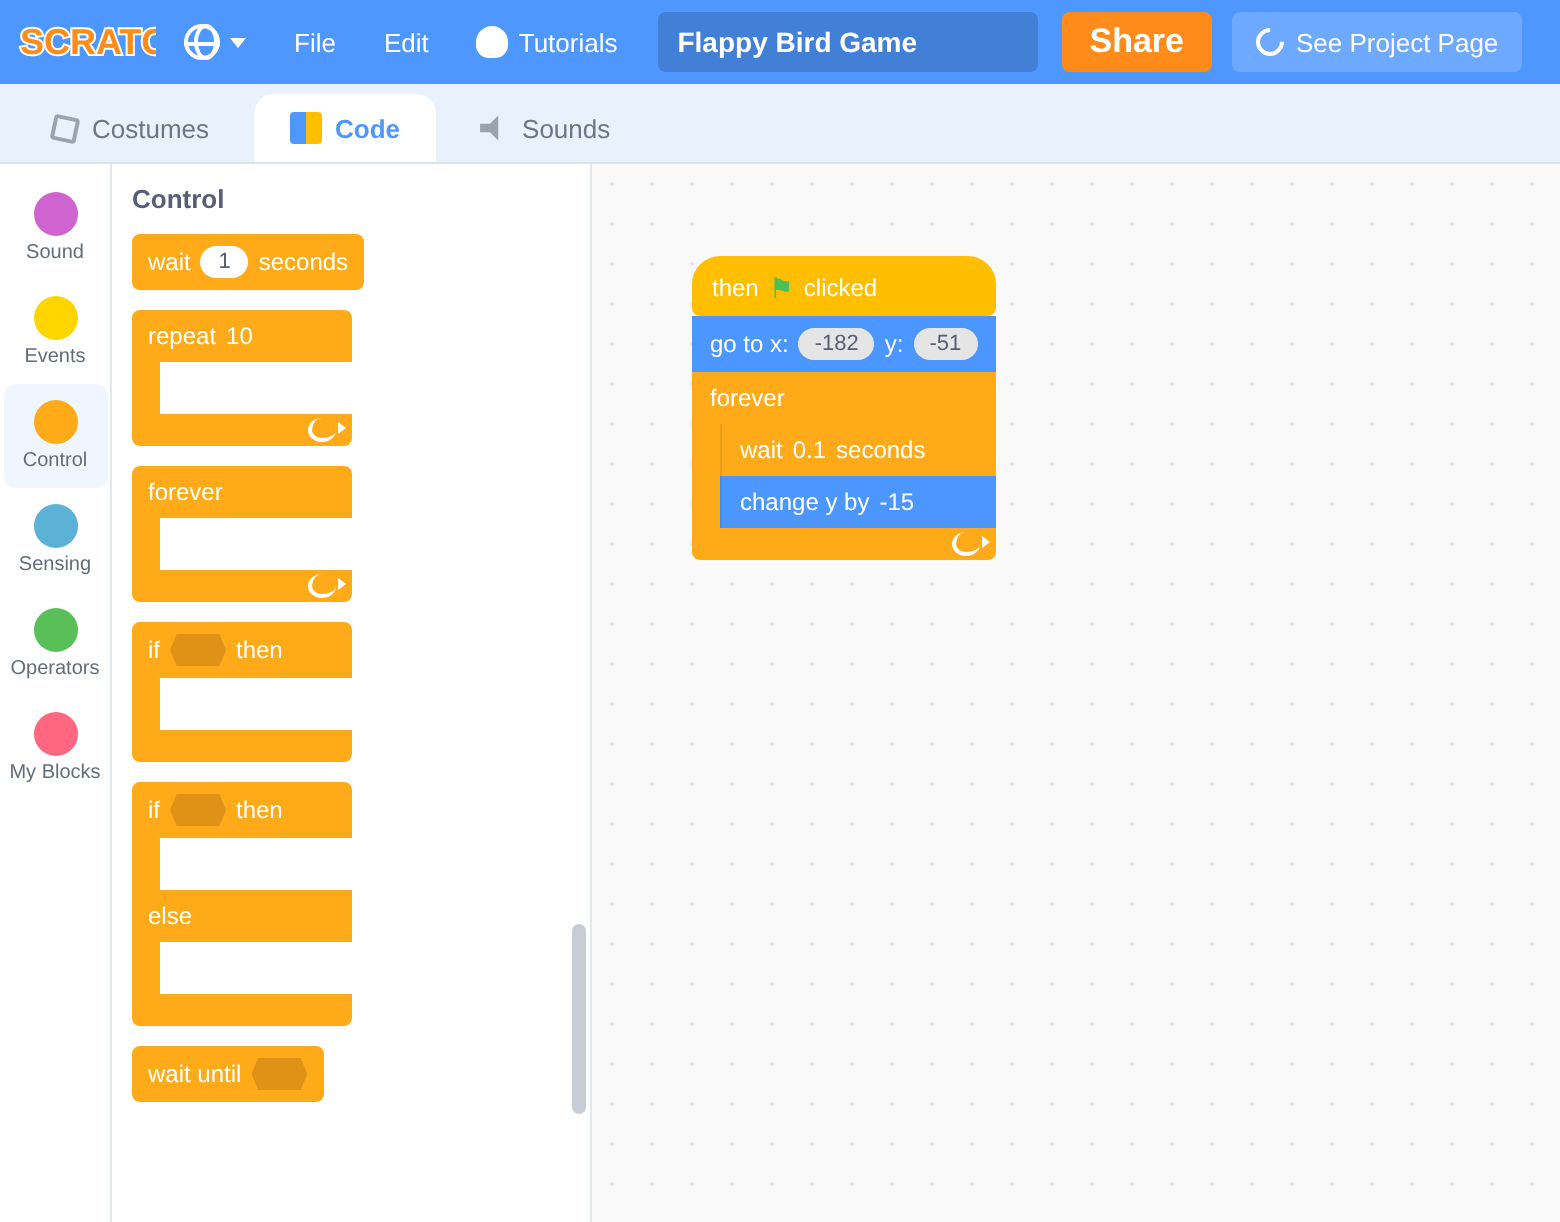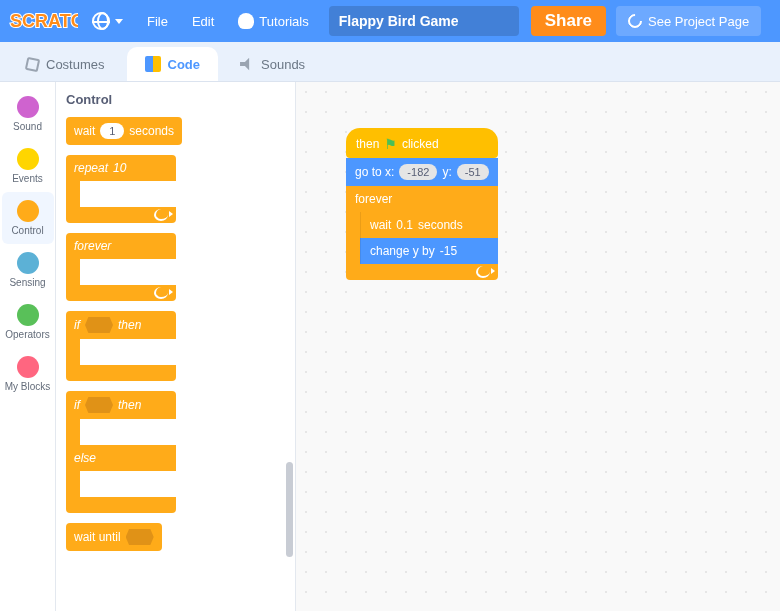--- a/index.html
+++ b/index.html
@@ -47,21 +47,21 @@
 
 .palette { width: 240px; background: #fff; border-right: 1px solid #e3e8ef; padding: 10px 10px; overflow-y: auto; position: relative; }
 .palette h3 { font-size: 13px; font-weight: 600; color: #575e75; margin-bottom: 10px; }
 .pal-scroll { position: absolute; right: 2px; top: 380px; width: 7px; height: 95px; background: #c8ccd4; border-radius: 4px; }
 
 .canvas { flex: 1; background: #f9f9f9; background-image: radial-gradient(circle, #e6e6e6 1px, transparent 1px); background-size: 20px 20px; position: relative; }
 
 .blk { background: #ffab19; color: #fff; font-size: 12px; border-radius: 4px; padding: 6px 8px; display: inline-flex; align-items: center; gap: 5px; position: relative; margin-bottom: 10px; cursor: grab; }
 .blk .pill { background: #fff; color: #575e75; border-radius: 12px; padding: 2px 8px; font-size: 11px; min-width: 24px; text-align: center; }
 .cshape { position: relative; }
-.cshape .bar-top { background: #ffab19; color: #fff; font-size: 12px; padding: 6px 8px; border-radius: 4px 4px 0 0; display: flex; align-items: center; gap: 5px; font-style: italic; }
+.cshape .bar-top { background: #ffab19; color: #fff; font-size: 12px; padding: 6px 8px; border-radius: 4px 4px 0 0; display: flex; align-items: center; gap: 5px; }
 .cshape .left-bar { background: #ffab19; width: 14px; height: 26px; }
 .cshape .bar-bot { background: #ffab19; height: 16px; border-radius: 0 0 4px 4px; display: flex; justify-content: flex-end; align-items: center; padding-right: 8px; }
 .cshape .row { display: flex; }
 .cshape .slot { flex: 1; background: transparent; }
 .hex { background: #e09217; width: 28px; height: 16px; clip-path: polygon(12% 0, 88% 0, 100% 50%, 88% 100%, 12% 100%, 0 50%); }
 .loop-arrow { width: 14px; height: 12px; border: 2px solid #fff; border-radius: 50%; border-top: none; border-right: none; position: relative; }
 .loop-arrow::after { content: ""; position: absolute; right: -5px; top: 2px; border-left: 4px solid #fff; border-top: 3px solid transparent; border-bottom: 3px solid transparent; }
 
 .stack { position: absolute; left: 50px; top: 46px; }
 .hat { background: #ffbf00; color: #fff; font-size: 12px; border-radius: 14px 14px 4px 4px; padding: 8px 10px 6px; display: flex; align-items: center; gap: 5px; }

